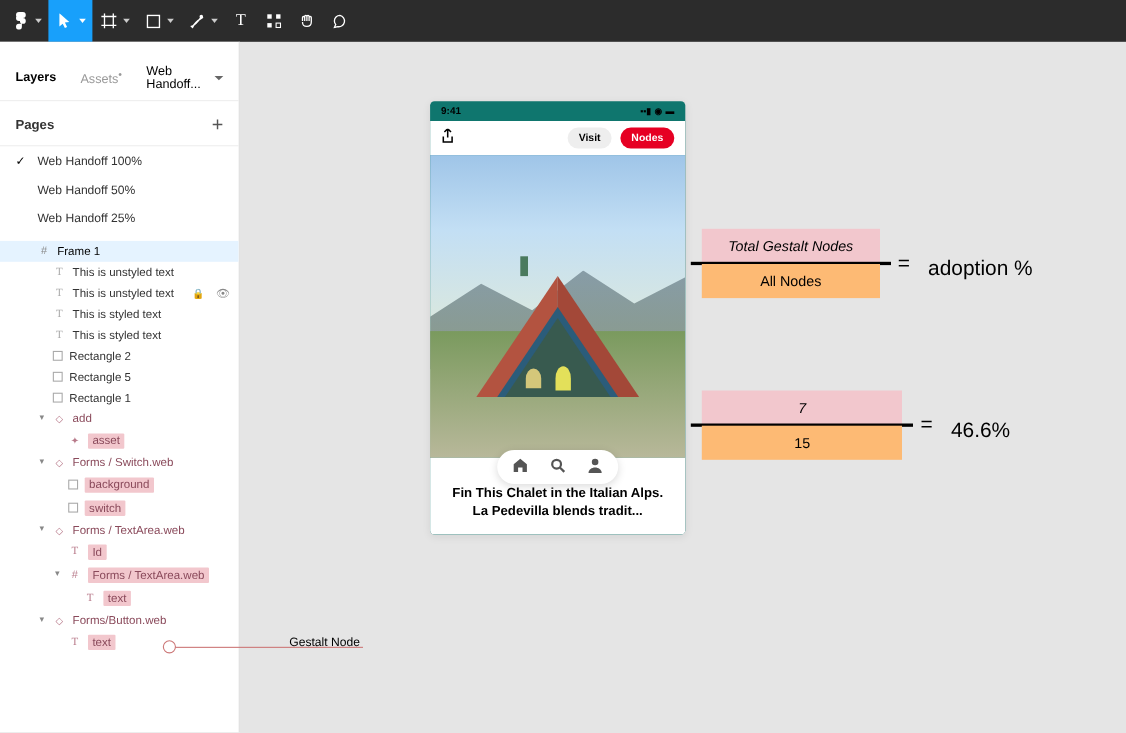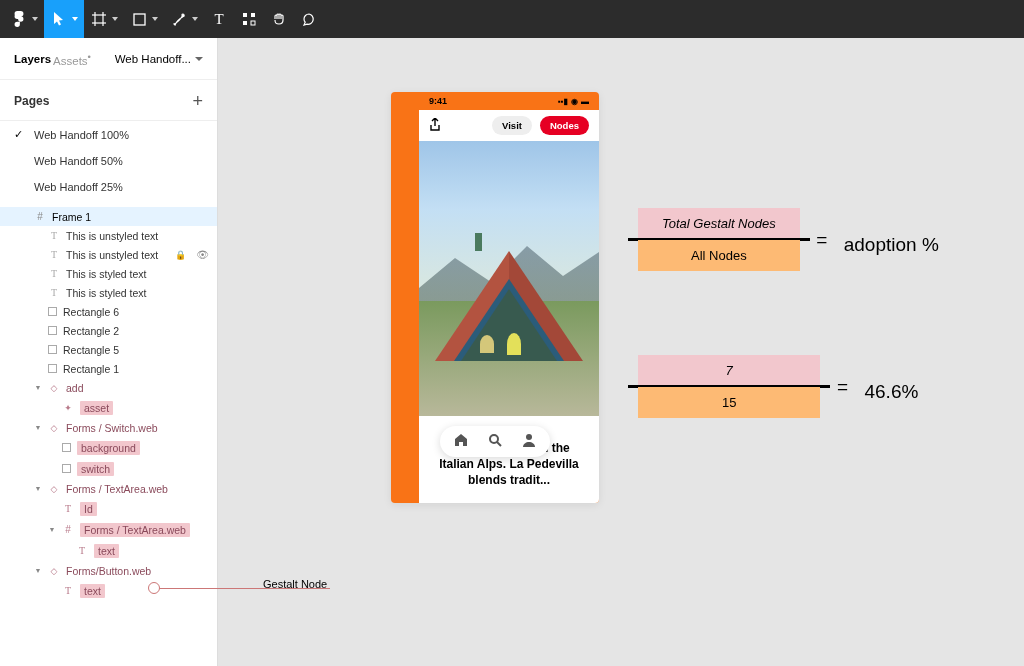--- a/index.html
+++ b/index.html
@@ -8,21 +8,21 @@
 
 .toolbar { background: #2c2c2c; height: 38px; display: flex; align-items: center; padding: 0 4px; }
 .tb-group { display: flex; align-items: center; height: 38px; padding: 0 6px; gap: 3px; }
 .tb-group.active { background: #18a0fb; }
 .tb-ico { width: 18px; height: 18px; display: flex; align-items: center; justify-content: center; color: #fff; }
 .tb-caret { width: 0; height: 0; border-left: 3px solid transparent; border-right: 3px solid transparent; border-top: 4px solid #ccc; margin-left: 1px; }
 .tb-group.active .tb-caret { border-top-color: #fff; }
 
 
 .left-panel { position: absolute; top: 38px; left: 0; width: 218px; background: #fff; height: 628px; border-right: 1px solid #ddd; font-size: 11px; color: #333; }
-.panel-tabs { display: flex; align-items: center; height: 42px; padding: 0 14px; gap: 2px; border-bottom: 1px solid #eee; }
+.panel-tabs { display: flex; align-items: center; height: 42px; padding: 0 14px; gap: 22px; border-bottom: 1px solid #eee; margin-top: 12px; }
 .panel-tab { font-size: 11.5px; color: #999; cursor: pointer; }
 .panel-tab.active { color: #000; font-weight: 600; }
 .panel-dropdown { margin-left: auto; font-size: 11.5px; color: #000; display: flex; align-items: center; gap: 4px; }
 .panel-dropdown .dd-caret { width: 0; height: 0; border-left: 4px solid transparent; border-right: 4px solid transparent; border-top: 4px solid #666; }
 
 .pages-hdr { display: flex; align-items: center; padding: 12px 14px 10px; border-bottom: 1px solid #eee; }
 .pages-title { font-weight: 600; font-size: 12px; }
 .plus-btn { margin-left: auto; font-size: 18px; color: #555; line-height: 1; cursor: pointer; }
 
 .page-item { display: flex; align-items: center; padding: 7px 14px; gap: 8px; }
@@ -41,21 +41,21 @@
 .layer-item.pink .layer-icon { color: #b87a8a; }
 .layer-item .caret { color:#888; font-size:7px; width:8px; text-align:center; }
 .layer-item .spacer { width:8px; }
 .layer-item .lock { margin-left:auto; font-size:9px; color:#888; }
 .layer-item .eye { font-size:10px; color:#888; margin-left:4px; }
 
 
 .canvas { position: absolute; left: 218px; top: 38px; right: 0; bottom: 0; }
 
 
-.phone { position: absolute; left: 173px; top: 54px; width: 208px; background: #f97316; border-radius: 4px; box-shadow: 0 2px 8px rgba(0,0,0,0.08); overflow: hidden; padding-left: 28px; }
+.phone { position: absolute; left: 173px; top: 54px; width: 232px; background: #0f766e; border-radius: 4px; box-shadow: 0 2px 8px rgba(0,0,0,0.08); overflow: hidden; }
 .status-bar { display:flex; align-items:center; justify-content:space-between; padding: 4px 10px; font-size:9px; font-weight:600; }
 .status-right { display:flex; gap:3px; align-items:center; font-size:8px; }
 .url-bar { display:flex; align-items:center; margin: 3px 6px; background:#e9e9e9; border-radius:8px; padding:4px 8px; font-size:9px; gap:6px; }
 .url-text { flex:1; text-align:center; color:#000; font-size: 9px; }
 .action-bar { background:#fff; display:flex; align-items:center; padding:6px 10px; gap:8px; }
 .action-bar .share { font-size:11px; }
 .action-bar .spacer-flex { flex:1; }
 .pill-btn { font-size:9.5px; padding:4px 10px; border-radius:12px; font-weight:600; }
 .pill-visit { background:#eee; color:#000; }
 .pill-save { background:#e60023; color:#fff; }
@@ -225,26 +225,20 @@
       <div class="layer-item">
         <span class="ind" style="width:20px"></span>
         <span class="spacer"></span>
         <span class="layer-icon text">T</span>
         <span>This is styled text</span>
       </div>
       <div class="layer-item">
         <span class="ind" style="width:20px"></span>
         <span class="spacer"></span>
         <span class="layer-icon rect"></span>
-        <span>Rectangle 6</span>
-      </div>
-      <div class="layer-item">
-        <span class="ind" style="width:20px"></span>
-        <span class="spacer"></span>
-        <span class="layer-icon rect"></span>
         <span>Rectangle 2</span>
       </div>
       <div class="layer-item">
         <span class="ind" style="width:20px"></span>
         <span class="spacer"></span>
         <span class="layer-icon rect"></span>
         <span>Rectangle 5</span>
       </div>
       <div class="layer-item">
         <span class="ind" style="width:20px"></span>

